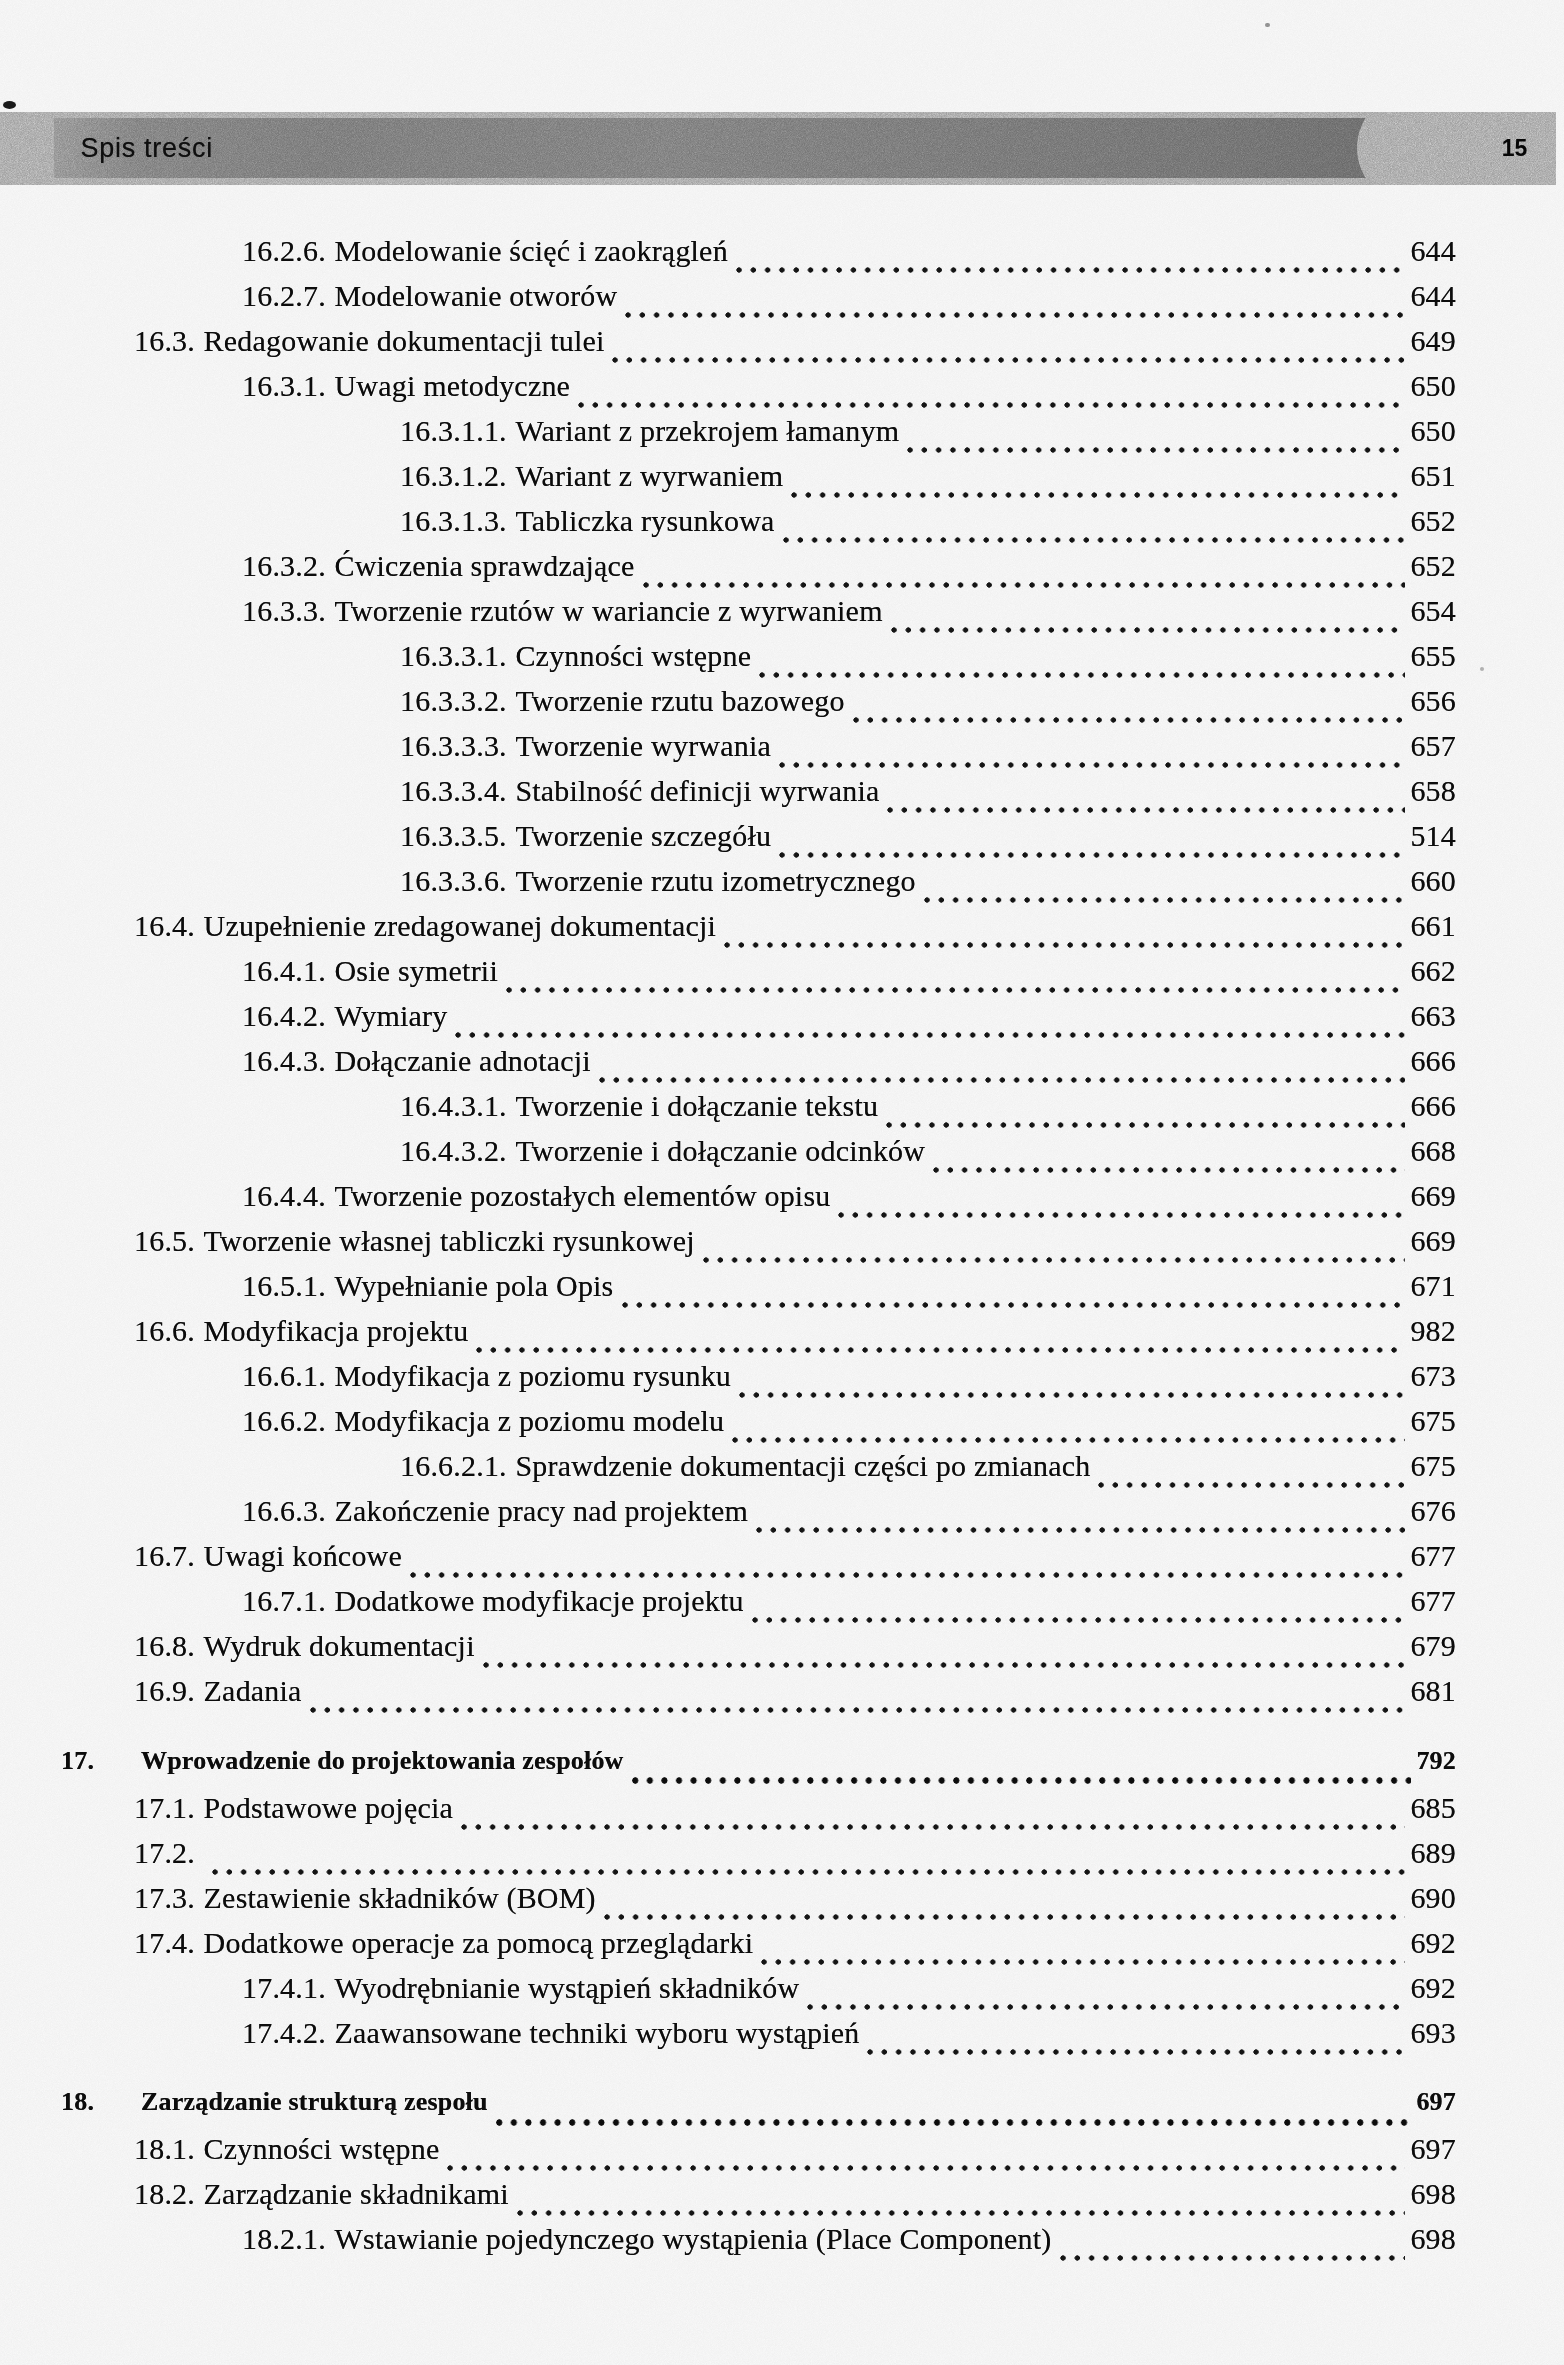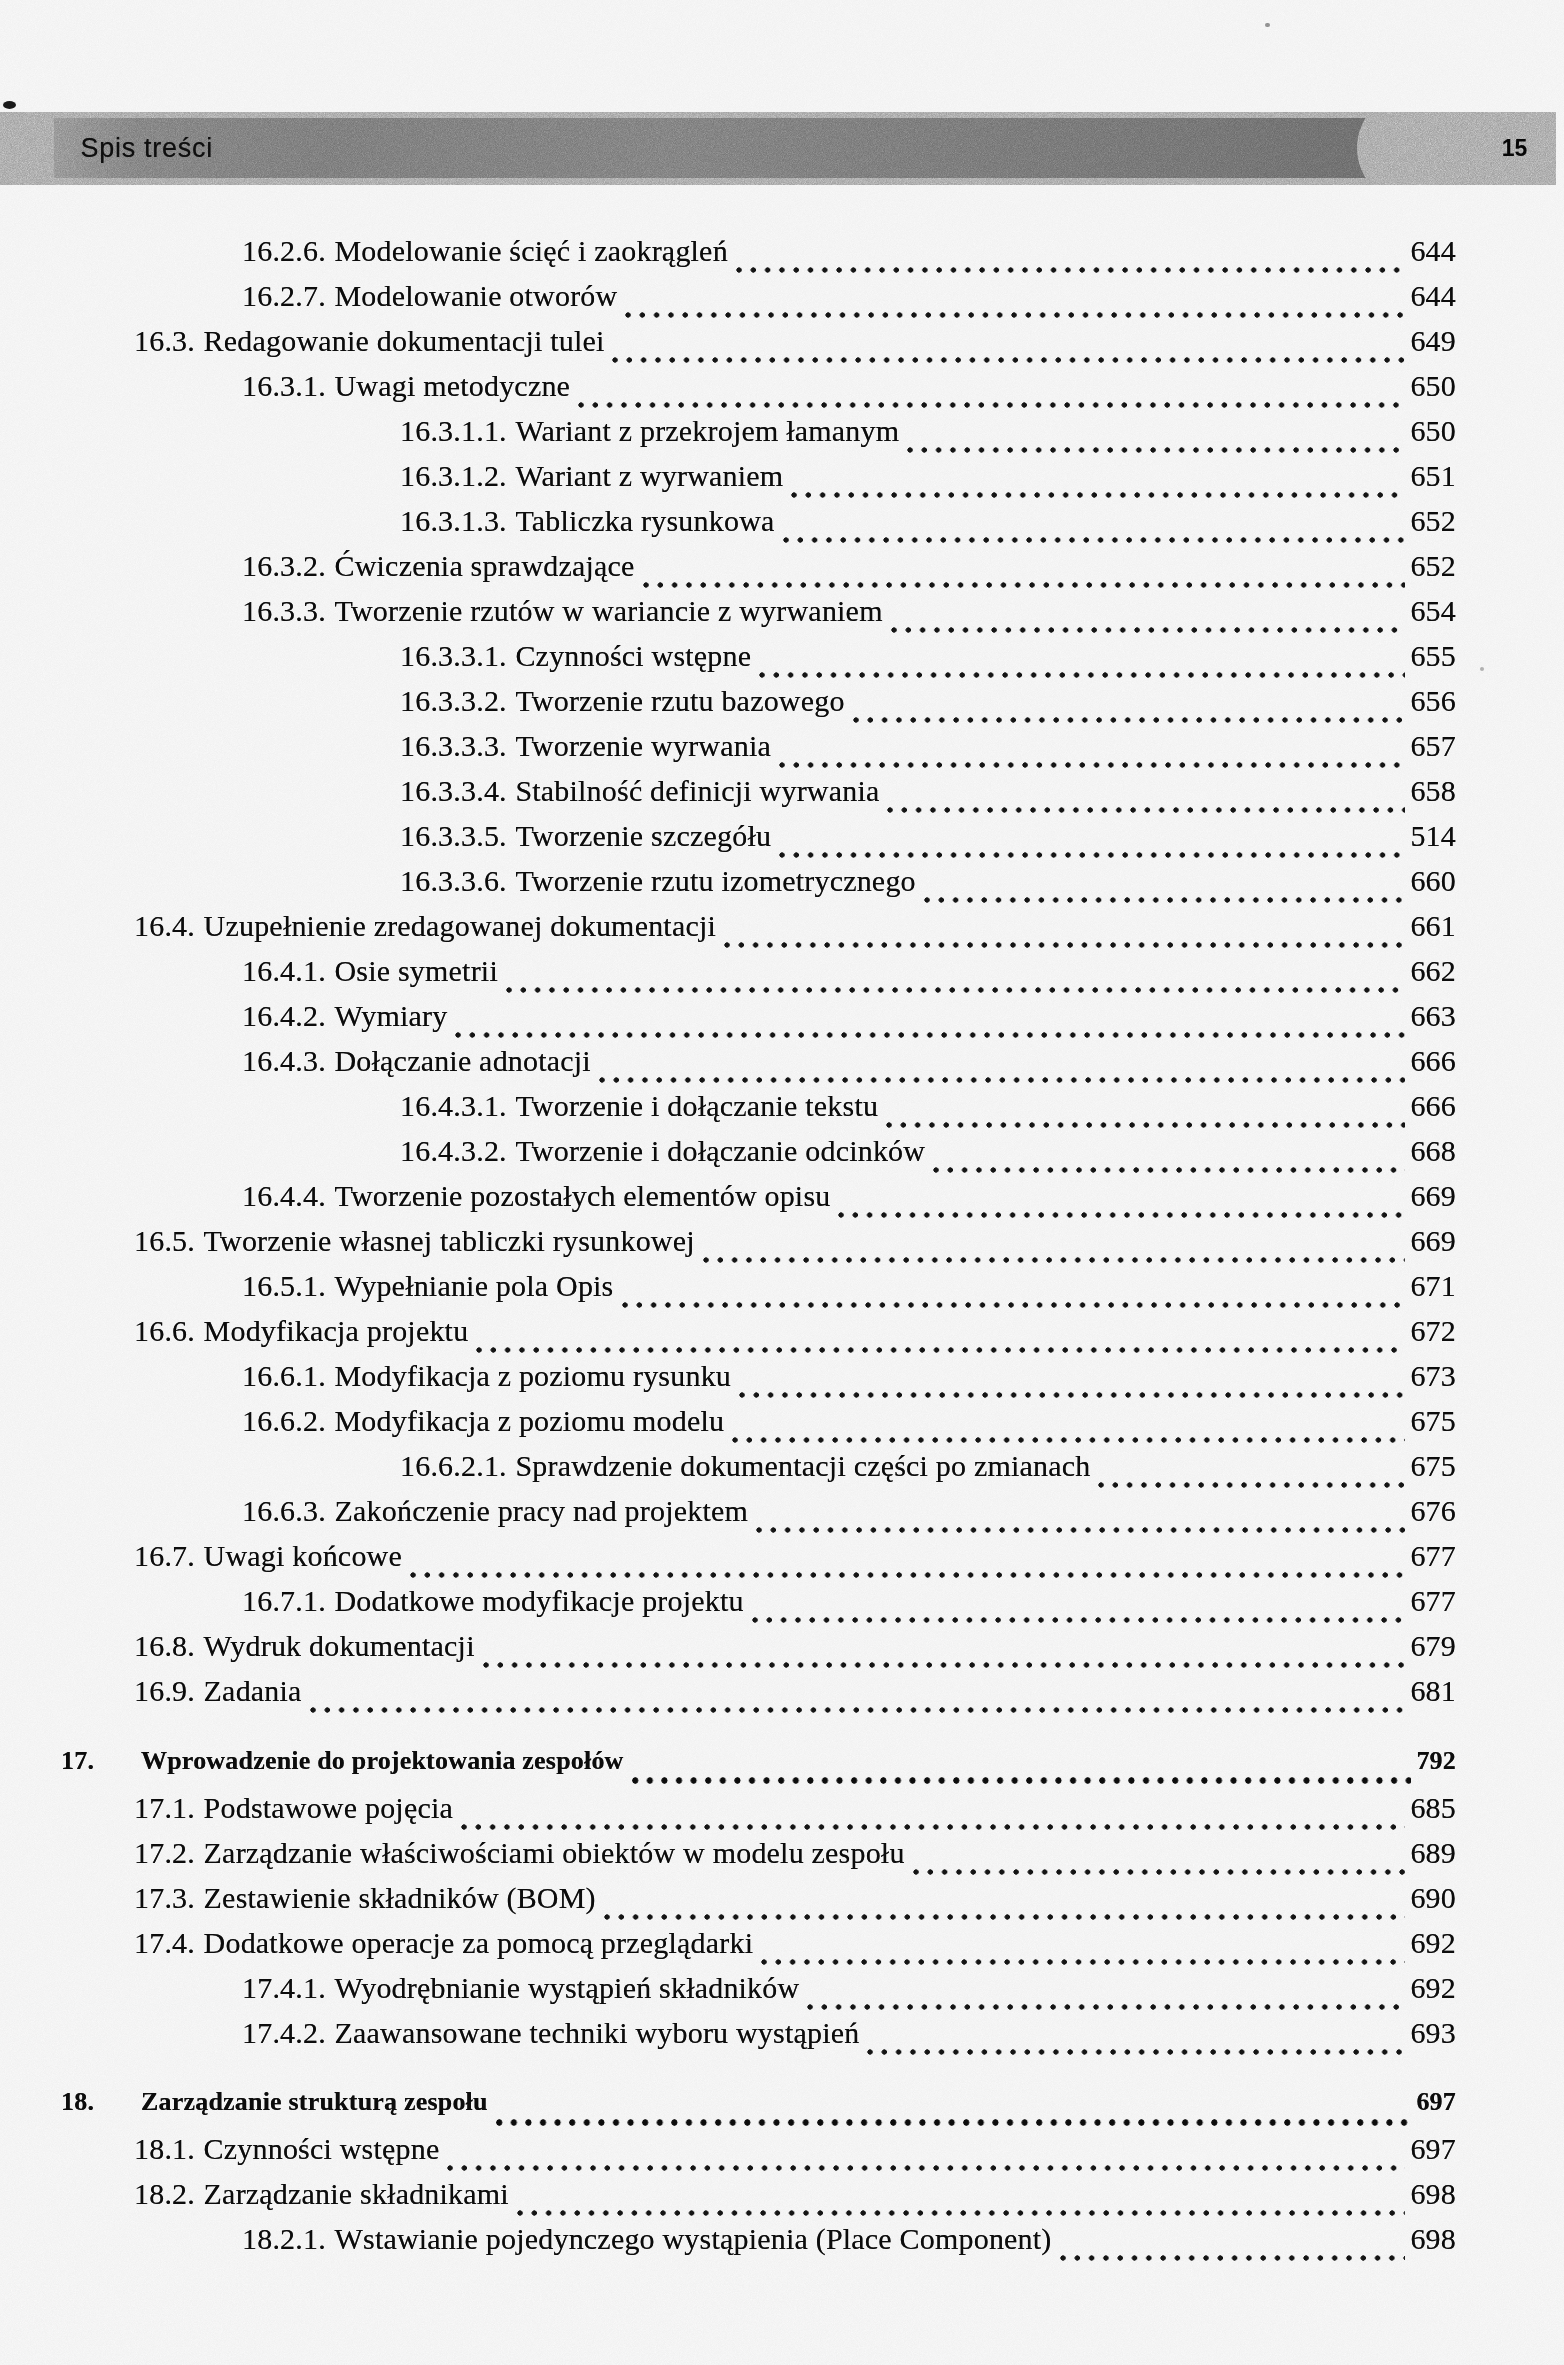--- a/index.html
+++ b/index.html
@@ -285,21 +285,21 @@
       <div class="row lvl-3">
     <span class="num">16.5.1.</span>
     <span class="title">Wypełnianie pola Opis</span>
     <span class="leader"></span>
     <span class="pagenum">671</span>
   </div>
       <div class="row lvl-2">
     <span class="num">16.6.</span>
     <span class="title">Modyfikacja projektu</span>
     <span class="leader"></span>
-    <span class="pagenum">672</span>
+    <span class="pagenum">982</span>
   </div>
       <div class="row lvl-3">
     <span class="num">16.6.1.</span>
     <span class="title">Modyfikacja z poziomu rysunku</span>
     <span class="leader"></span>
     <span class="pagenum">673</span>
   </div>
       <div class="row lvl-3">
     <span class="num">16.6.2.</span>
     <span class="title">Modyfikacja z poziomu modelu</span>
@@ -349,21 +349,20 @@
     <span class="pagenum">792</span>
   </div>
       <div class="row lvl-2">
     <span class="num">17.1.</span>
     <span class="title">Podstawowe pojęcia</span>
     <span class="leader"></span>
     <span class="pagenum">685</span>
   </div>
       <div class="row lvl-2">
     <span class="num">17.2.</span>
-    <span class="title">Zarządzanie właściwościami obiektów w modelu zespołu</span>
     <span class="leader"></span>
     <span class="pagenum">689</span>
   </div>
       <div class="row lvl-2">
     <span class="num">17.3.</span>
     <span class="title">Zestawienie składników (BOM)</span>
     <span class="leader"></span>
     <span class="pagenum">690</span>
   </div>
       <div class="row lvl-2">

